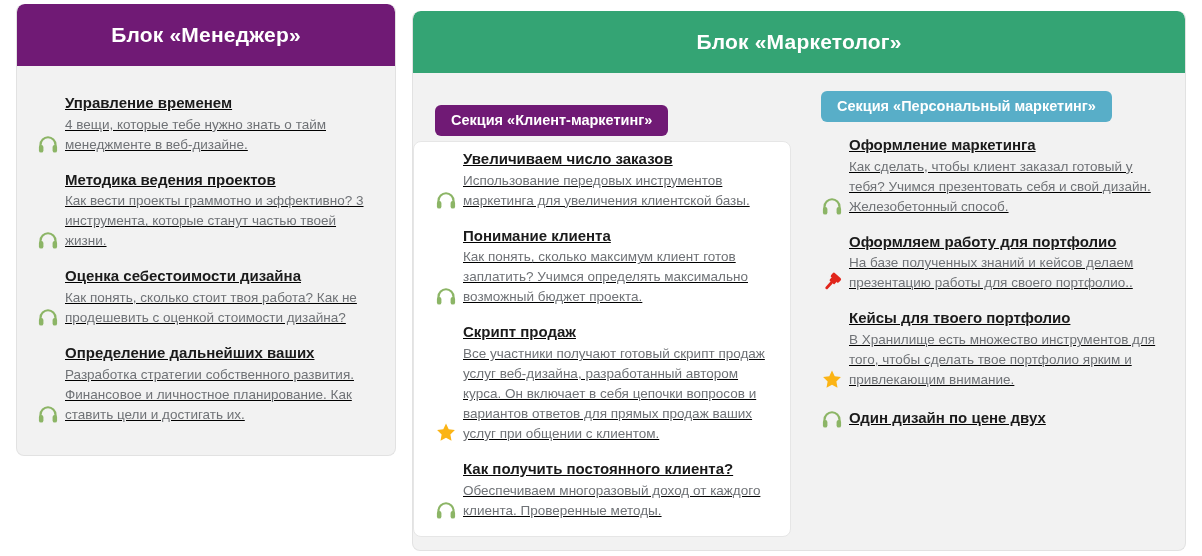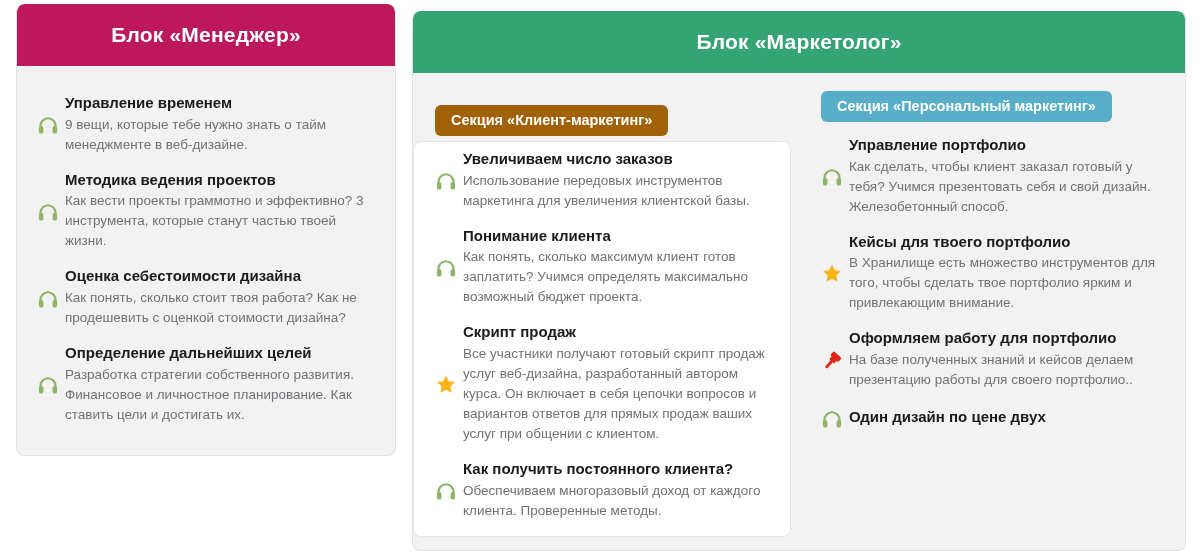--- a/index.html
+++ b/index.html
@@ -100,22 +100,23 @@
 
   .section-list {
     position: relative;
     z-index: 1;
     padding: 14px 24px 10px 22px;
   }
 
   
   .item {
     display: flex;
-    align-items: center;
+    align-items: flex-end;
     margin-bottom: 16px;
+    text-decoration: underline;
   }
   .item:last-child { margin-bottom: 4px; }
   .item-icon {
     flex: 0 0 28px;
     width: 28px;
     height: 22px;
     margin-top: 2px;
     display: flex;
     align-items: center;
     justify-content: flex-start;
@@ -138,34 +139,34 @@
   #manager-list { padding: 18px 22px 10px 20px; }
 
   svg { display: block; }
 </style>
 </head>
 <body>
 
 <div class="page">
 
   <div class="block" id="manager-block">
-    <div class="block-header" style="background: #be185d;">Блок «Менеджер»</div>
+    <div class="block-header" style="background: #701a75;">Блок «Менеджер»</div>
     <div class="block-body">
       <div class="section-list" id="manager-list">
           <div class="item">
             <span class="item-icon">
               <svg width="22" height="20" viewBox="0 0 26 24" aria-hidden="true">
                 <path d="M4 16.5v-3.6a9 9 0 0 1 18 0v3.6" fill="none" stroke="#8cb566" stroke-width="2.6" stroke-linecap="round"></path>
                 <rect x="2.1" y="13.1" width="5.4" height="9.2" rx="2.6" fill="#8cb566"></rect>
                 <rect x="18.5" y="13.1" width="5.4" height="9.2" rx="2.6" fill="#8cb566"></rect>
               </svg>
             </span>
             <div class="item-text">
               <div class="item-title">Управление временем</div>
-              <div class="item-desc">9 вещи, которые тебе нужно знать о тайм менеджменте в веб-дизайне.</div>
+              <div class="item-desc">4 вещи, которые тебе нужно знать о тайм менеджменте в веб-дизайне.</div>
             </div>
           </div>
           <div class="item">
             <span class="item-icon">
               <svg width="22" height="20" viewBox="0 0 26 24" aria-hidden="true">
                 <path d="M4 16.5v-3.6a9 9 0 0 1 18 0v3.6" fill="none" stroke="#8cb566" stroke-width="2.6" stroke-linecap="round"></path>
                 <rect x="2.1" y="13.1" width="5.4" height="9.2" rx="2.6" fill="#8cb566"></rect>
                 <rect x="18.5" y="13.1" width="5.4" height="9.2" rx="2.6" fill="#8cb566"></rect>
               </svg>
             </span>
@@ -189,36 +190,36 @@
           </div>
           <div class="item">
             <span class="item-icon">
               <svg width="22" height="20" viewBox="0 0 26 24" aria-hidden="true">
                 <path d="M4 16.5v-3.6a9 9 0 0 1 18 0v3.6" fill="none" stroke="#8cb566" stroke-width="2.6" stroke-linecap="round"></path>
                 <rect x="2.1" y="13.1" width="5.4" height="9.2" rx="2.6" fill="#8cb566"></rect>
                 <rect x="18.5" y="13.1" width="5.4" height="9.2" rx="2.6" fill="#8cb566"></rect>
               </svg>
             </span>
             <div class="item-text">
-              <div class="item-title">Определение дальнейших целей</div>
+              <div class="item-title">Определение дальнейших ваших</div>
               <div class="item-desc">Разработка стратегии собственного развития. Финансовое и личностное планирование. Как ставить цели и достигать их.</div>
             </div>
           </div>
         </div>
     </div>
   </div>
 
   <div class="block" id="marketer-block">
     <div class="block-header" style="background: rgb(52, 164, 116);">Блок «Маркетолог»</div>
     <div class="block-body">
       <div class="sections">
 
         <div class="section-col left">
           <div class="section-panel"></div>
-          <span class="tag client" style="background: #a16207;">Секция «Клиент-маркетинг»</span>
+          <span class="tag client" style="background: #701a75;">Секция «Клиент-маркетинг»</span>
           <div class="section-list" id="client-list">
               <div class="item">
                 <span class="item-icon">
                   <svg width="22" height="20" viewBox="0 0 26 24" aria-hidden="true">
                     <path d="M4 16.5v-3.6a9 9 0 0 1 18 0v3.6" fill="none" stroke="#8cb566" stroke-width="2.6" stroke-linecap="round"></path>
                     <rect x="2.1" y="13.1" width="5.4" height="9.2" rx="2.6" fill="#8cb566"></rect>
                     <rect x="18.5" y="13.1" width="5.4" height="9.2" rx="2.6" fill="#8cb566"></rect>
                   </svg>
                 </span>
                 <div class="item-text">
@@ -271,52 +272,52 @@
           <div class="section-list" id="personal-list">
               <div class="item">
                 <span class="item-icon">
                   <svg width="22" height="20" viewBox="0 0 26 24" aria-hidden="true">
                     <path d="M4 16.5v-3.6a9 9 0 0 1 18 0v3.6" fill="none" stroke="#8cb566" stroke-width="2.6" stroke-linecap="round"></path>
                     <rect x="2.1" y="13.1" width="5.4" height="9.2" rx="2.6" fill="#8cb566"></rect>
                     <rect x="18.5" y="13.1" width="5.4" height="9.2" rx="2.6" fill="#8cb566"></rect>
                   </svg>
                 </span>
                 <div class="item-text">
-                  <div class="item-title">Управление портфолио</div>
+                  <div class="item-title">Оформление маркетинга</div>
                   <div class="item-desc">Как сделать, чтобы клиент заказал готовый у тебя? Учимся презентовать себя и свой дизайн. Железобетонный способ.</div>
-                </div>
-              </div>
-              <div class="item">
-                <span class="item-icon">
-                  <svg width="22" height="21" viewBox="0 0 24 24" aria-hidden="true">
-                    <path fill="#fbb415" d="M12 1.6l3.1 6.6 7.1.95-5.2 5 1.3 7.15L12 17.9l-6.3 3.4 1.3-7.15-5.2-5 7.1-.95z"></path>
-                  </svg>
-                </span>
-                <div class="item-text">
-                  <div class="item-title">Кейсы для твоего портфолио</div>
-                  <div class="item-desc">В Хранилище есть множество инструментов для того, чтобы сделать твое портфолио ярким и привлекающим внимание.</div>
                 </div>
               </div>
               <div class="item">
                 <span class="item-icon">
                   <svg width="22" height="22" viewBox="0 0 24 24" aria-hidden="true">
                     <g transform="rotate(42 12 12)">
                       <rect x="10.4" y="12" width="3.2" height="10" rx="1.4" fill="#e1251b"></rect>
                       <rect x="6.2" y="2.6" width="11.6" height="6.1" rx="1.8" fill="#e1251b"></rect>
                       <rect x="8.4" y="8.1" width="7.2" height="4.6" rx="1.4" fill="#e1251b"></rect>
                     </g>
                   </svg>
                 </span>
                 <div class="item-text">
                   <div class="item-title">Оформляем работу для портфолио</div>
                   <div class="item-desc">На базе полученных знаний и кейсов делаем презентацию работы для своего портфолио..</div>
                 </div>
               </div>
               <div class="item">
                 <span class="item-icon">
+                  <svg width="22" height="21" viewBox="0 0 24 24" aria-hidden="true">
+                    <path fill="#fbb415" d="M12 1.6l3.1 6.6 7.1.95-5.2 5 1.3 7.15L12 17.9l-6.3 3.4 1.3-7.15-5.2-5 7.1-.95z"></path>
+                  </svg>
+                </span>
+                <div class="item-text">
+                  <div class="item-title">Кейсы для твоего портфолио</div>
+                  <div class="item-desc">В Хранилище есть множество инструментов для того, чтобы сделать твое портфолио ярким и привлекающим внимание.</div>
+                </div>
+              </div>
+              <div class="item">
+                <span class="item-icon">
                   <svg width="22" height="20" viewBox="0 0 26 24" aria-hidden="true">
                     <path d="M4 16.5v-3.6a9 9 0 0 1 18 0v3.6" fill="none" stroke="#8cb566" stroke-width="2.6" stroke-linecap="round"></path>
                     <rect x="2.1" y="13.1" width="5.4" height="9.2" rx="2.6" fill="#8cb566"></rect>
                     <rect x="18.5" y="13.1" width="5.4" height="9.2" rx="2.6" fill="#8cb566"></rect>
                   </svg>
                 </span>
                 <div class="item-text">
                   <div class="item-title">Один дизайн по цене двух</div>
                 </div>
               </div>

